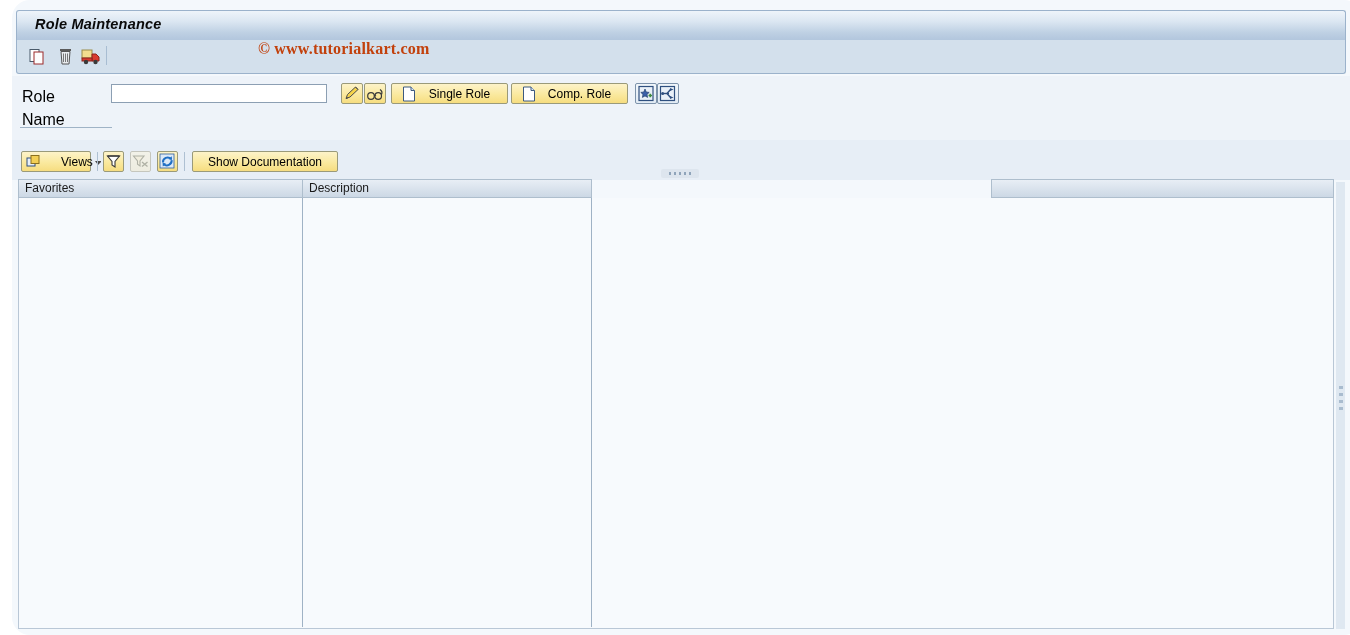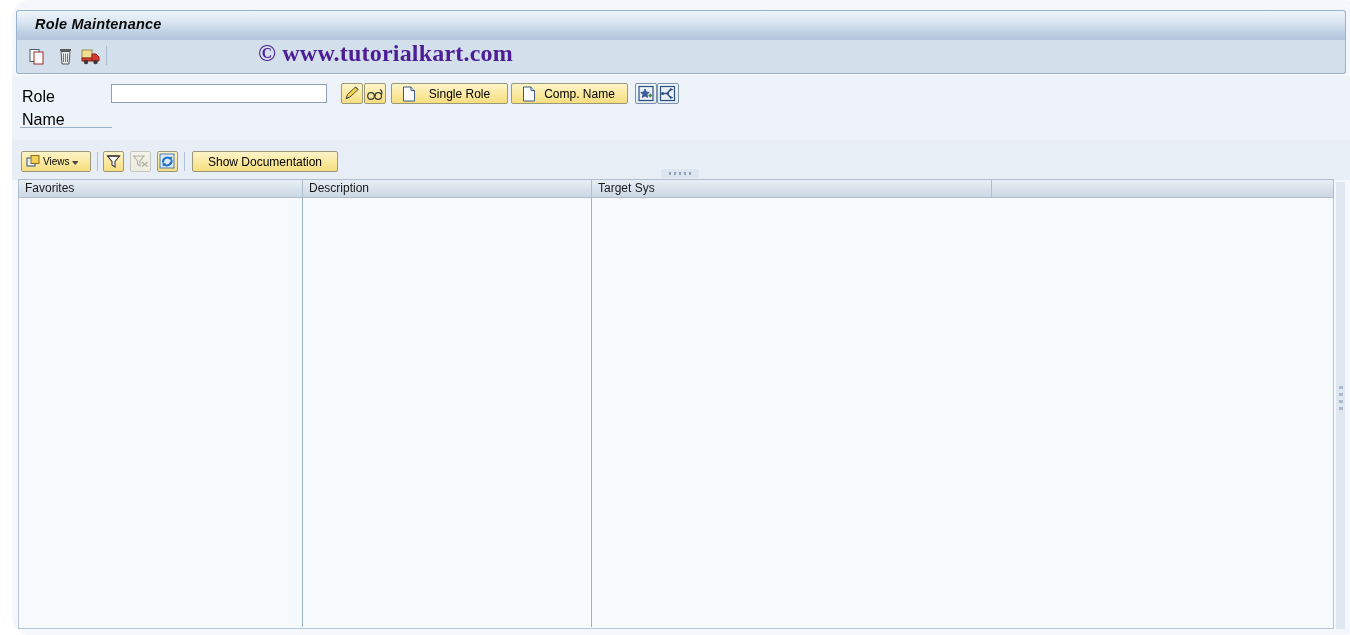--- a/index.html
+++ b/index.html
@@ -70,23 +70,23 @@
     top: 6px;
     width: 1px; height: 19px;
     background: #a8bdd2;
   }
 
   
   #watermark {
     position: absolute;
     left: 246px; top: 40px;
     font-family: "Liberation Serif", serif;
-    font-size: 24px;
+    font-size: 16px;
     font-weight: bold;
-    color: #4c1d95;
+    color: #c2410c;
     white-space: nowrap;
     letter-spacing: .2px;
     pointer-events: none;
     user-select: none;
   }
 
   
   #selection-area {
     position: absolute;
     left: 0; top: 76px;
@@ -186,22 +186,22 @@
     width: 70px; height: 21px;
     box-sizing: border-box;
     border: 1px solid #9a9a7a;
     border-radius: 2px;
     background: linear-gradient(to bottom, #fdf3c9 0%, #fae99f 55%, #f6dd80 100%);
     cursor: pointer;
     display: flex;
     align-items: center;
   }
   #views-btn .vb-label {
-    font-size: 10px;
-    margin-left: 2px;
+    font-size: 12px;
+    margin-left: 20px;
     text-align: right;
   }
   .vt-sep {
     position: absolute;
     top: 152px;
     width: 1px; height: 19px;
     background: #aec0d2;
   }
   .vt-icon-btn {
     position: absolute;
@@ -398,21 +398,21 @@
       <path d="M9 1 L9 4.5 L12.5 4.5" fill="#dce8f5" stroke="#3d5a80" stroke-width="1"></path>
     </svg>
     <span class="pb-label">Single Role</span>
   </div>
 
   <div class="push-btn" style="left:499px; width:117px;">
     <svg class="pb-doc-icon" viewBox="0 0 14 16">
       <path d="M1.5 1 L9 1 L12.5 4.5 L12.5 15 L1.5 15 Z" fill="#ffffff" stroke="#3d5a80" stroke-width="1"></path>
       <path d="M9 1 L9 4.5 L12.5 4.5" fill="#dce8f5" stroke="#3d5a80" stroke-width="1"></path>
     </svg>
-    <span class="pb-label">Comp. Name</span>
+    <span class="pb-label">Comp. Role</span>
   </div>
 
   <div class="icon-btn-blue" style="left:623px;">
     <svg width="20" height="19" viewBox="0 0 20 19">
       <rect x="3" y="2.5" width="14" height="14" fill="#e9f0f8" stroke="#2f4f7f" stroke-width="1.2"></rect>
       <path d="M9 5 L10.2 8 L13.2 8.4 L11 10.4 L11.6 13.4 L9 11.9 L6.4 13.4 L7 10.4 L4.8 8.4 L7.8 8 Z" fill="#3b5fa8" stroke="#24406e" stroke-width=".7"></path>
       <path d="M12.5 11.5 L16 11.5 M14.25 9.8 L14.25 13.2" stroke="#3f8a3f" stroke-width="1.6"></path>
     </svg>
   </div>
 
@@ -477,21 +477,20 @@
       <i></i>
       <i></i>
       <i></i>
       <i></i>
   </div>
 
   <div id="table-area">
     <div id="table-header">
       <div class="col-head" style="left:0px;   width:285px;">Favorites</div>
       <div class="col-head" style="left:284px; width:290px;">Description</div>
-      <div class="col-head" style="left:573px; width:401px;">Target Sys</div>
       <div class="col-head" style="left:973px; width:343px;"></div>
     </div>
 
     <div id="table-body">
       <div class="body-col-line" style="left:283px;"></div>
       <div class="body-col-line" style="left:572px;"></div>
     </div>
   </div>
 
   <div id="v-splitter"></div>

